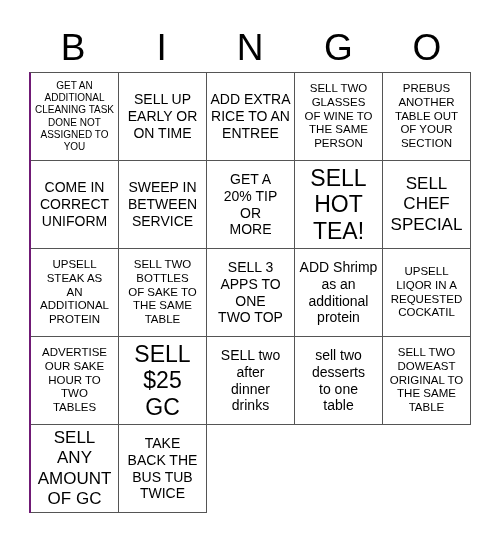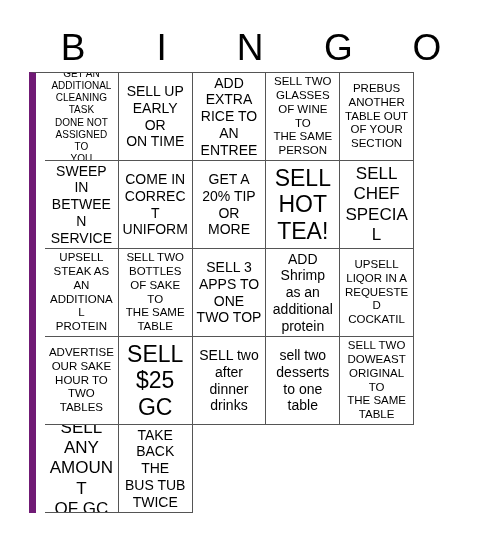--- a/index.html
+++ b/index.html
@@ -37,29 +37,28 @@
     font-size: 37px;
     line-height: 1;
     font-weight: 400;
     letter-spacing: 0px;
     color: #000000;
   }
   #grid {
     position: absolute;
     left: 29px;
     top: 72px;
-    width: 385px;
+    width: 442px;
     height: 441px;
     display: grid;
     grid-template-columns: repeat(5, 1fr);
     grid-template-rows: repeat(5, 1fr);
     border-top: 1px solid #555555;
-    border-left: 7px solid #701a75;
+    border-left: 2px solid #701a75;
     box-sizing: border-box;
-    padding-left: 9px;
   }
   .cell {
     border-right: 1px solid #555555;
     border-bottom: 1px solid #555555;
     box-sizing: border-box;
     display: flex;
     align-items: center;
     justify-content: center;
     text-align: center;
     padding: 2px 3px;
@@ -119,28 +118,28 @@
 PERSON</span>
       </div>
       <div class="cell sz-sm">
         <span class="cell-text">PREBUS
 ANOTHER
 TABLE OUT
 OF YOUR
 SECTION</span>
       </div>
       <div class="cell sz-md">
+        <span class="cell-text">COME IN
+CORRECT
+UNIFORM</span>
+      </div>
+      <div class="cell sz-md">
         <span class="cell-text">SWEEP IN
 BETWEEN
 SERVICE</span>
-      </div>
-      <div class="cell sz-md">
-        <span class="cell-text">COME IN
-CORRECT
-UNIFORM</span>
       </div>
       <div class="cell sz-md">
         <span class="cell-text">GET A
 20% TIP
 OR
 MORE</span>
       </div>
       <div class="cell sz-xxl">
         <span class="cell-text">SELL
 HOT

